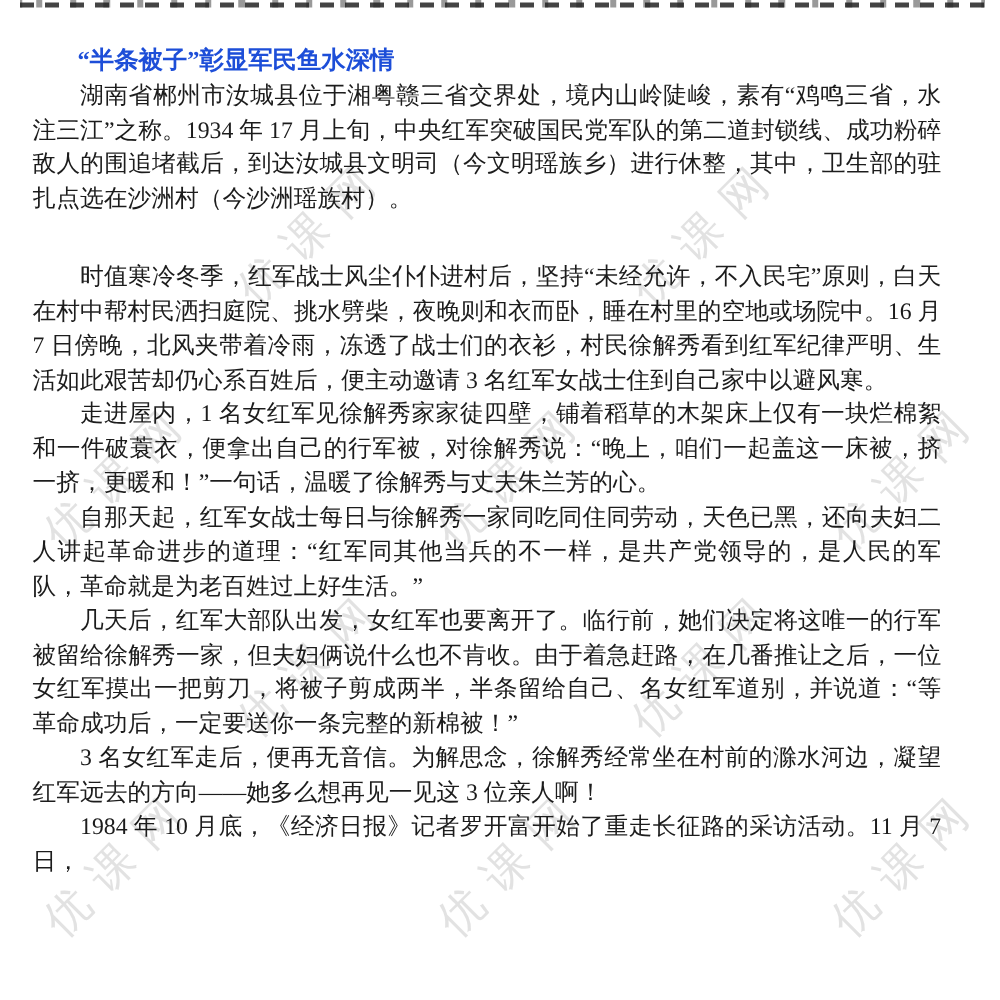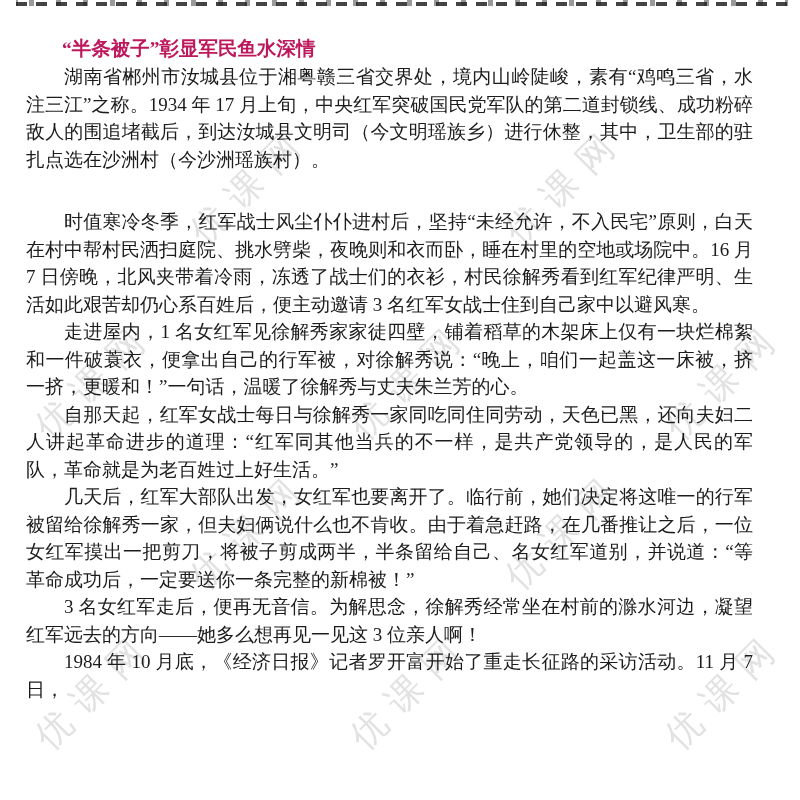--- a/index.html
+++ b/index.html
@@ -54,21 +54,21 @@
     color: #1c1c1c;
     font-size: 19px;
     line-height: 27.5px;
     text-align: justify;
   }
   .heading {
     margin: 35px 0 0 0;
     font-size: 19.5px;
     line-height: 28px;
     font-weight: bold;
-    color: #be185d;
+    color: #1d4ed8;
     text-indent: 1.85em;
     text-align: left;
   }
   .para {
     margin: 0;
     text-indent: 2em;
   }
   .para.gap-before {
     margin-top: 35px;
   }

